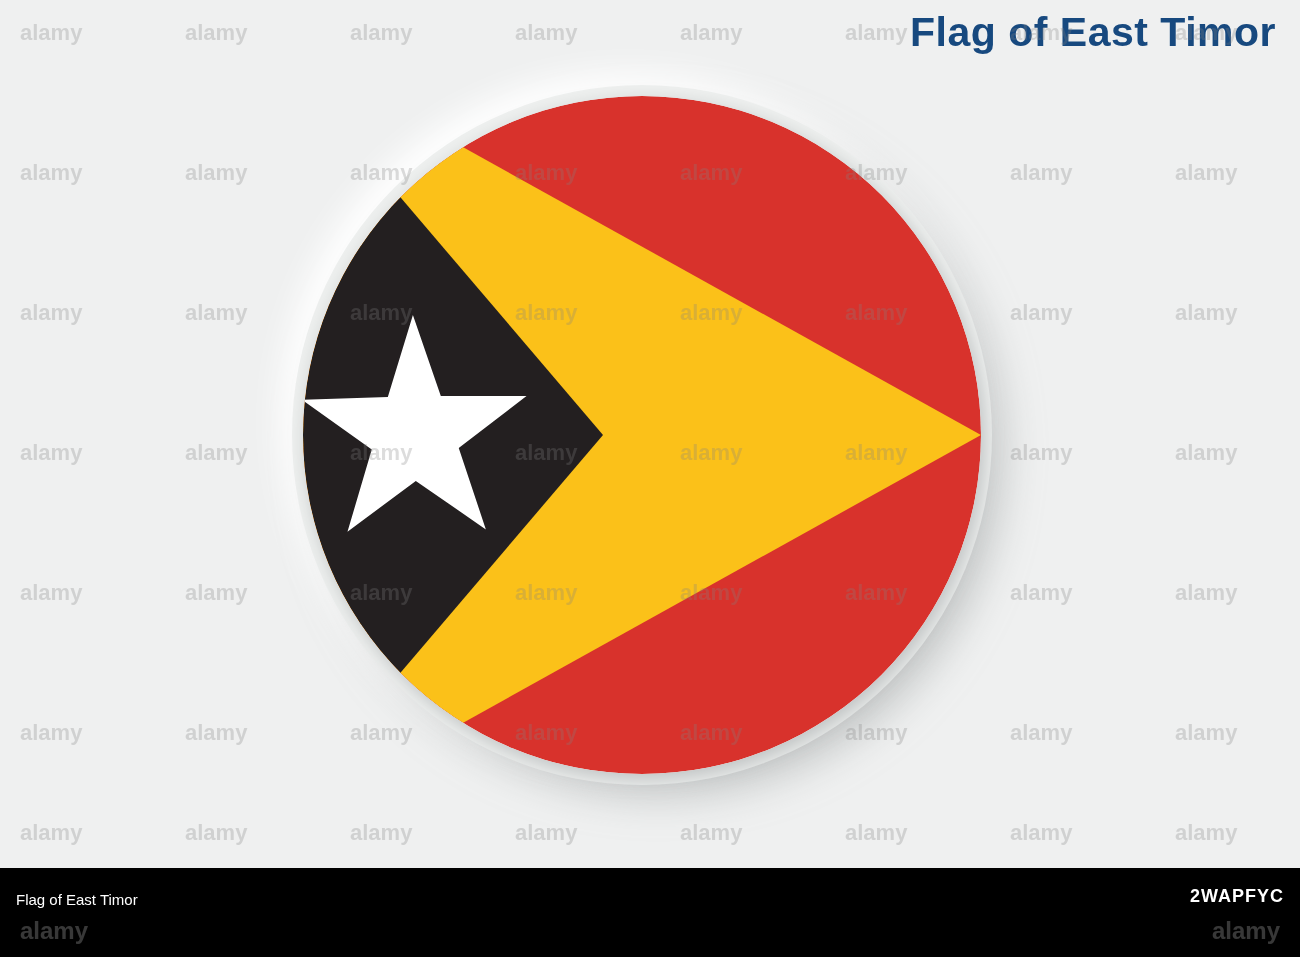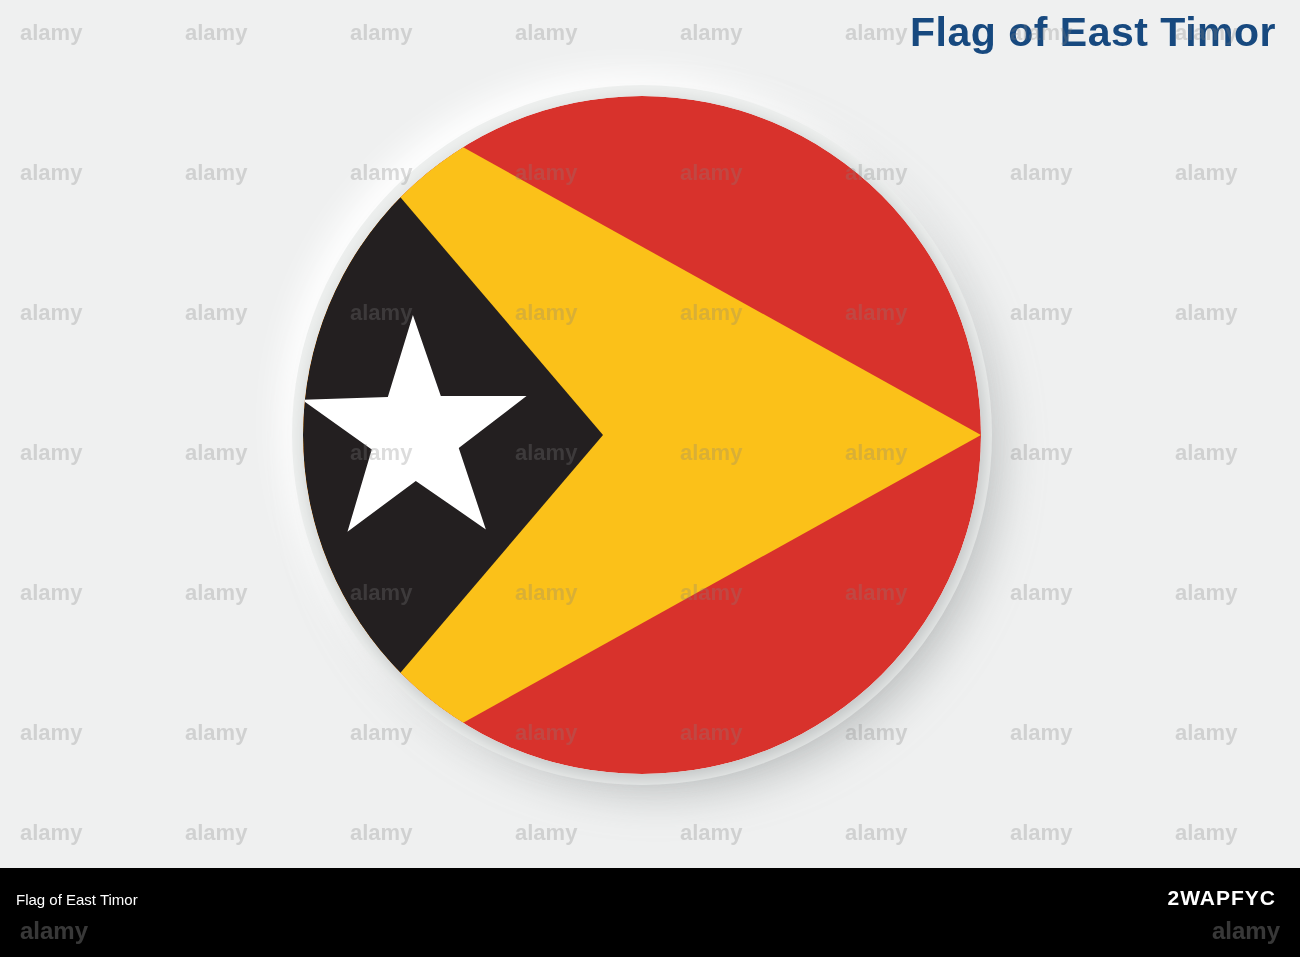--- a/index.html
+++ b/index.html
@@ -110,23 +110,23 @@
     position: absolute;
     left: 16px;
     top: 20px;
     font-size: 15px;
     line-height: 1.55;
     color: #ffffff;
     max-width: 1000px;
   }
   .bb-code {
     position: absolute;
-    right: 24px;
+    right: 16px;
     top: 18px;
-    font-size: 21px;
+    font-size: 18px;
     font-weight: bold;
     letter-spacing: 1px;
     color: #ffffff;
   }
   .bb-alamy {
     position: absolute;
     right: 20px;
     bottom: 12px;
     font-size: 24px;
     font-weight: bold;

